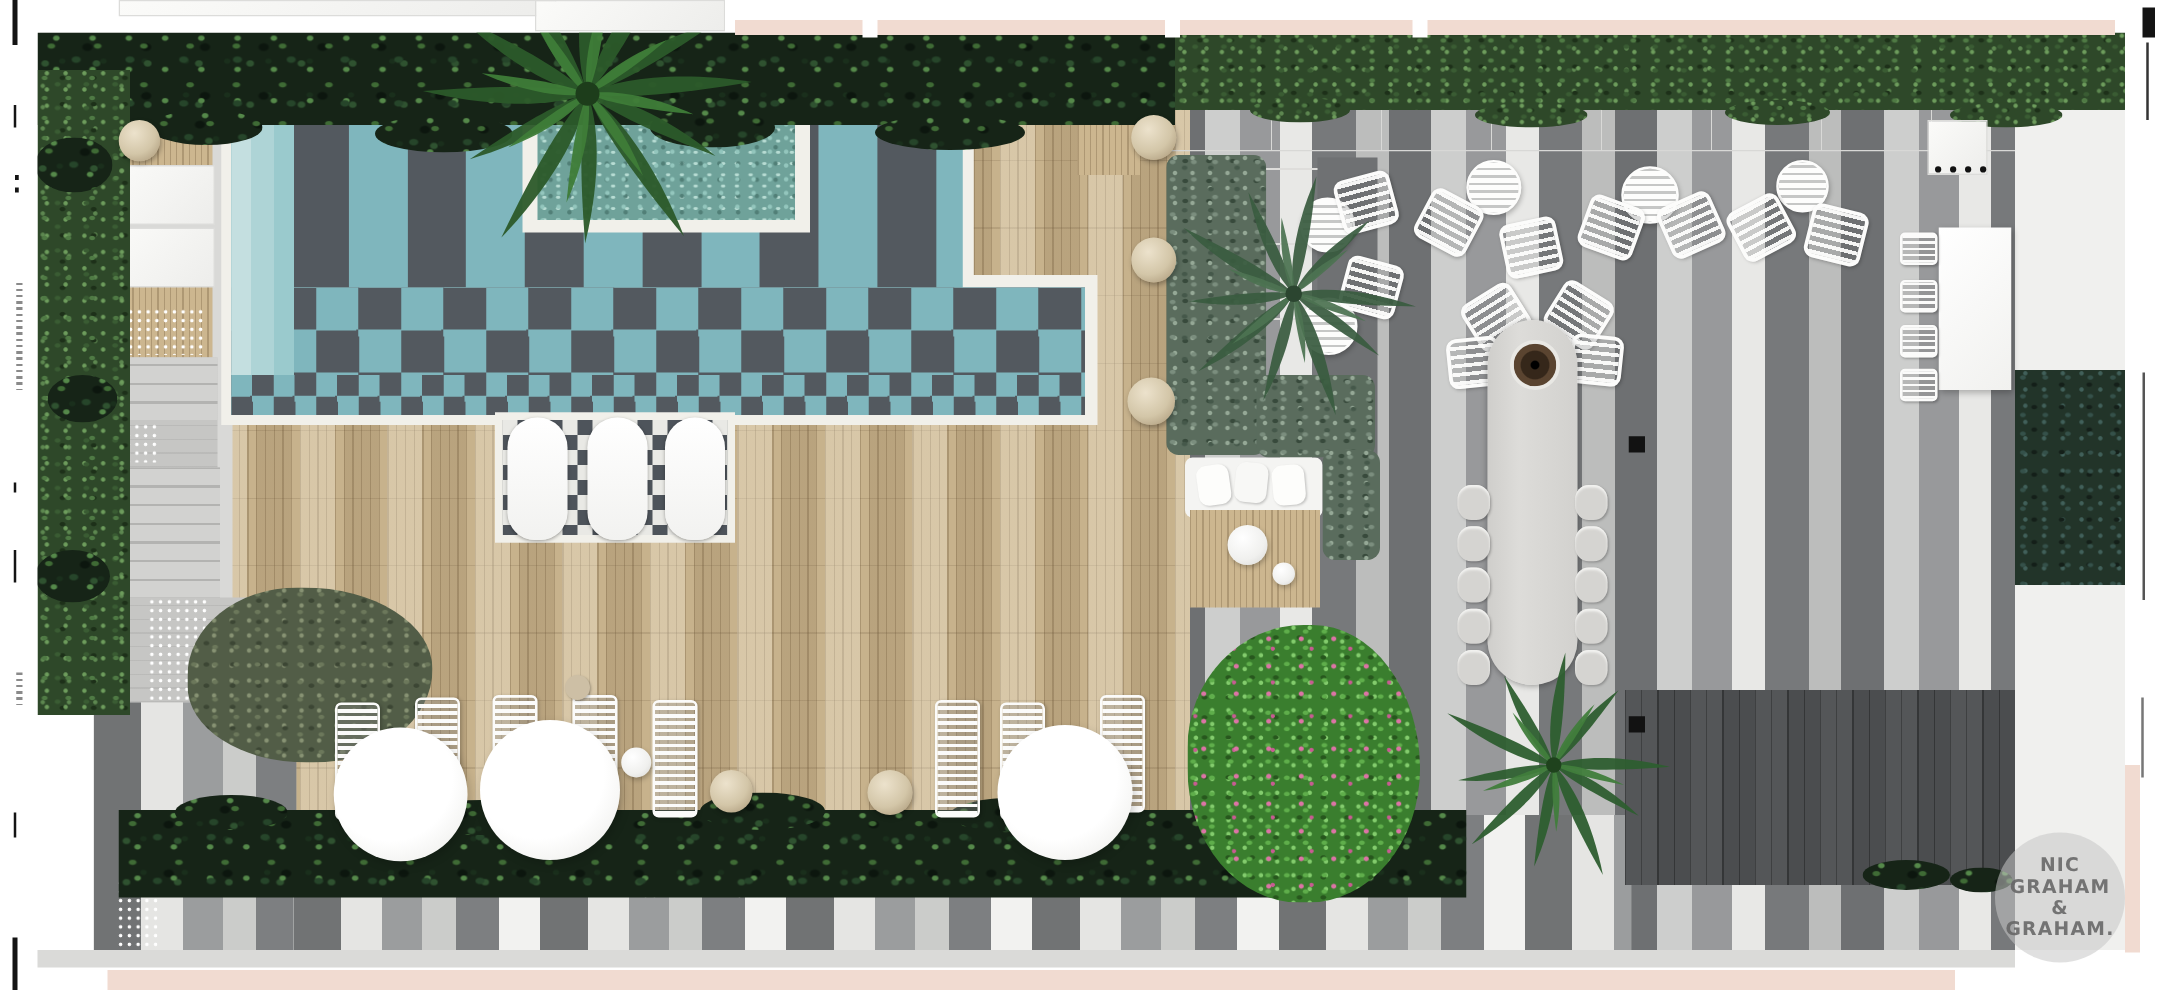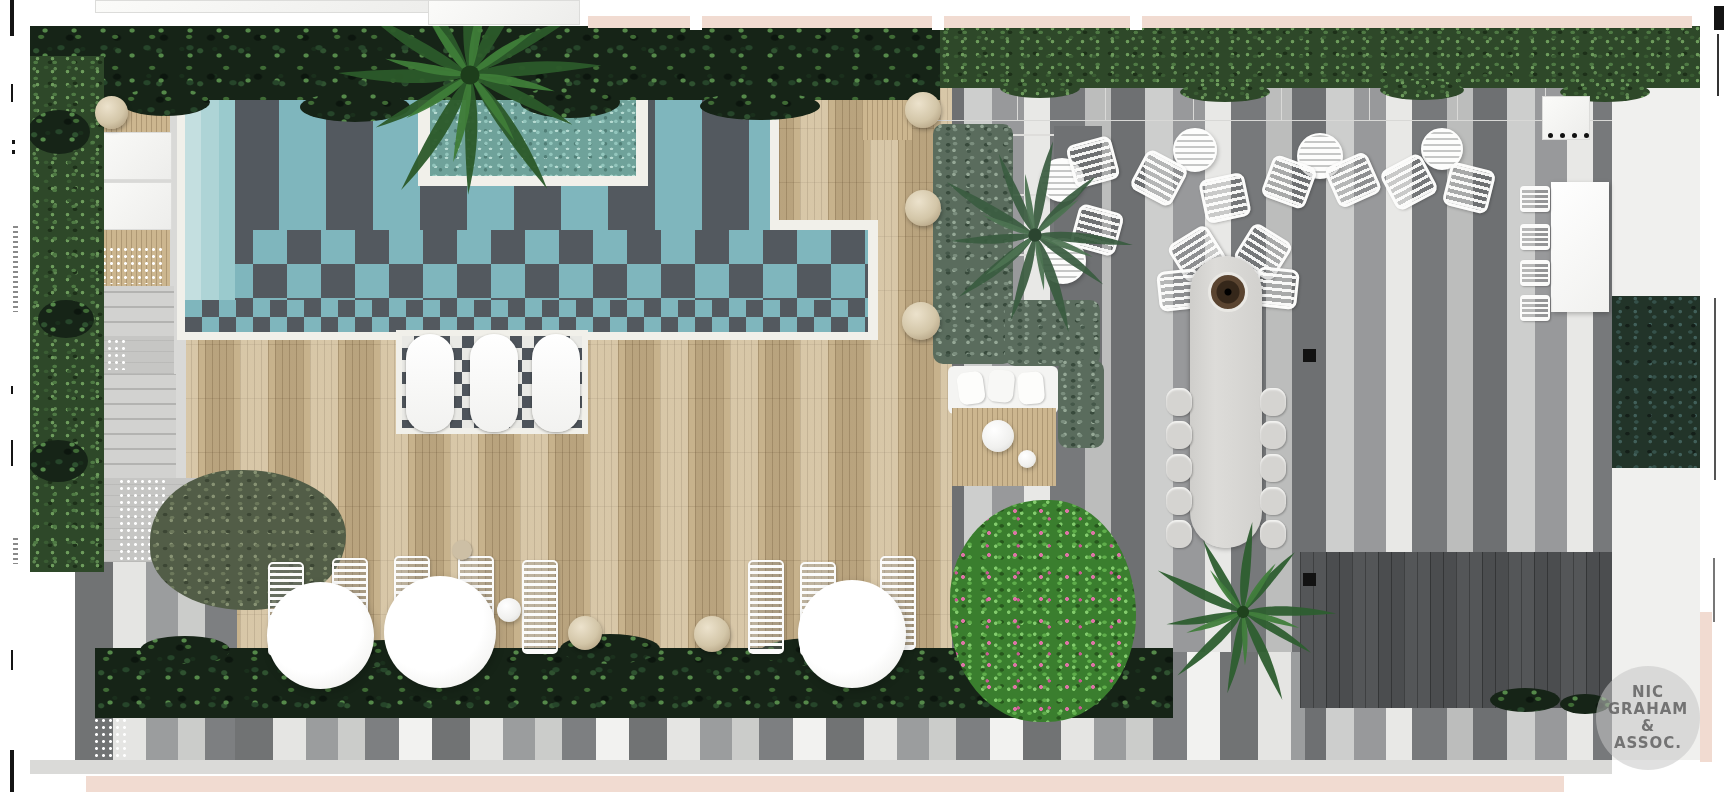--- a/index.html
+++ b/index.html
@@ -407,16 +407,16 @@
 
   <div class="abs mark" style="left:1714px;top:6px;width:10px;height:24px;"></div>
   <div class="abs" style="left:1717px;top:34px;width:2px;height:62px;background:#333;"></div>
   <div class="abs" style="left:1714px;top:298px;width:2px;height:182px;background:#555;"></div>
   <div class="abs" style="left:1713px;top:558px;width:2px;height:64px;background:#777;"></div>
 
   <div class="abs wm" style="left:1596px;top:666px;width:104px;height:104px;">
     <div>NIC</div>
     <div>GRAHAM</div>
     <div>&amp;</div>
-    <div>ASSOC.</div>
+    <div>GRAHAM.</div>
   </div>
 
 </div>
 
 </body></html>

